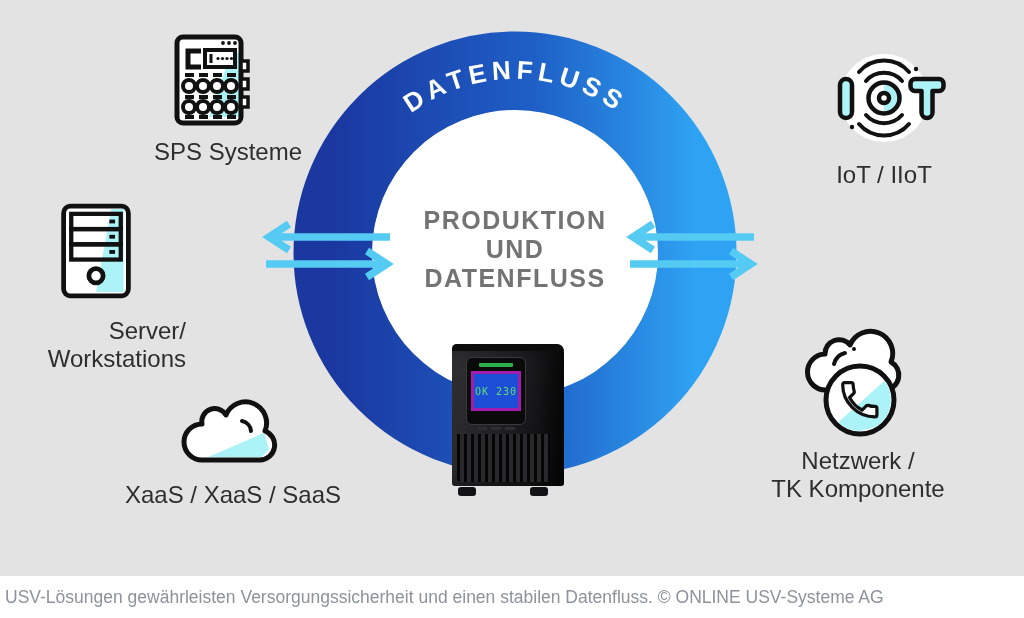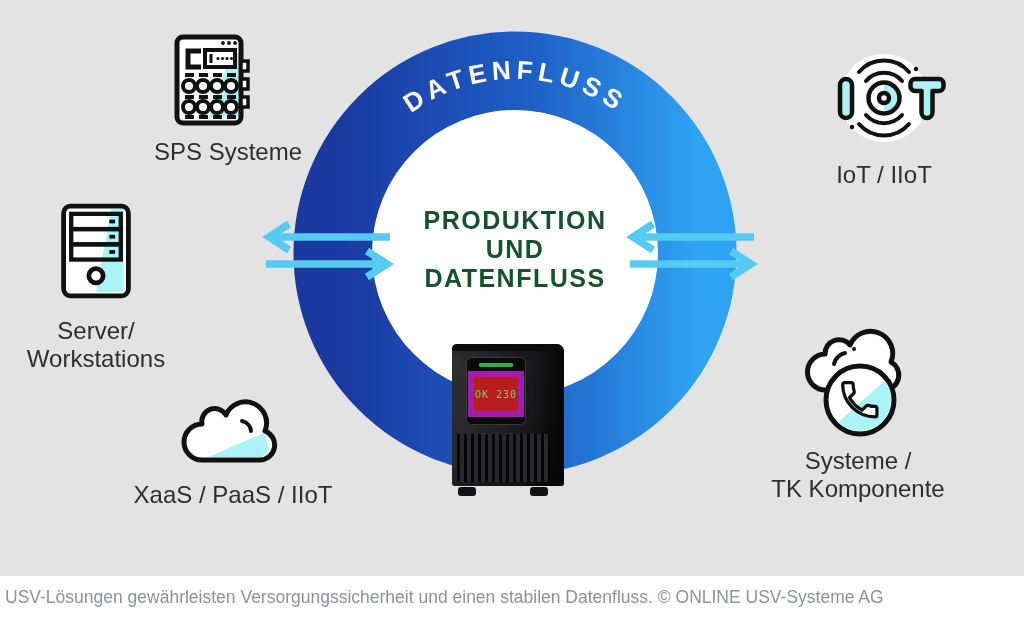--- a/index.html
+++ b/index.html
@@ -2,38 +2,38 @@
 <html><head>
 <meta charset="utf-8">
 <style>
   html,body{margin:0;padding:0;background:#bbb;}
   .stage{position:relative;width:1024px;height:618px;background:#E3E3E3;overflow:hidden;
          font-family:"Liberation Sans",sans-serif;color:#333;}
   .ring-svg{position:absolute;left:0;top:0;}
   .ring-label-text{font-family:"Liberation Sans",sans-serif;font-weight:bold;font-size:26px;
          letter-spacing:5px;fill:#FFFFFF;}
   .center-title{position:absolute;left:365px;top:206px;width:300px;text-align:center;
-         color:#14532d;font-weight:bold;font-size:25px;line-height:29px;letter-spacing:1.5px;}
+         color:#737373;font-weight:bold;font-size:25px;line-height:29px;letter-spacing:1.5px;}
   .node{position:absolute;}
   .node-label{position:absolute;text-align:center;font-size:24px;line-height:28px;color:#2e2e2e;}
   .icon-svg{display:block;}
   
   .footer-bar{position:absolute;left:0;top:576px;width:1024px;height:42px;background:#FFFFFF;}
   .footer-caption{display:block;padding-left:5px;line-height:42px;font-size:17.5px;color:#8d929b;
          white-space:nowrap;}
   
   .ups{position:absolute;left:452px;top:344px;width:112px;height:152px;}
   .ups-body{position:absolute;left:0;right:0;top:0;bottom:10px;border-radius:6px 9px 3px 3px;
          background:linear-gradient(102deg,#313134 0%,#202023 45%,#0a0a0b 100%);
          box-shadow:inset -16px 0 20px rgba(0,0,0,.55);}
   .ups-top{height:7px;background:#0c0c0d;border-radius:6px 9px 0 0;}
   .ups-panel{position:absolute;left:14px;top:13px;width:58px;height:66px;background:#0a0a0b;
          border:1px solid #3a3a3e;border-radius:6px;}
   .ups-brand{width:34px;height:4px;background:#2fae4f;margin:5px auto 4px;border-radius:1px;}
-  .ups-screen{width:44px;height:34px;margin:0 auto;background:#b91c1c;border:6px solid #a21caf;
+  .ups-screen{width:44px;height:34px;margin:0 auto;background:#1d4ed8;border:3px solid #a21caf;
          color:#5ede72;font-family:"DejaVu Sans Mono",monospace;font-size:10px;
          display:flex;align-items:center;justify-content:center;letter-spacing:1px;}
   .ups-btns{text-align:center;margin-top:5px;}
   .ups-btns span{display:inline-block;width:10px;height:3px;background:#2e2e32;margin:0 2px;}
   .ups-vents{position:absolute;left:5px;right:14px;top:90px;bottom:4px;border-radius:0 0 4px 4px;
          background:repeating-linear-gradient(90deg,#050506 0 3px,#29292c 3px 7px);}
   .ups-foot{position:absolute;bottom:0;width:18px;height:9px;background:#131315;border-radius:3px;}
   .ups-foot.l{left:6px;} .ups-foot.r{right:16px;}
 </style>
 </head>
@@ -147,35 +147,35 @@
         <rect x="16" y="46" width="52" height="16"></rect>
       </g>
       <g stroke="#111" stroke-width="4">
         <line x1="56" y1="22" x2="62" y2="22"></line>
         <line x1="56" y1="38" x2="62" y2="38"></line>
         <line x1="56" y1="54" x2="62" y2="54"></line>
       </g>
       <circle cx="42" cy="79" r="7.5" fill="#FFF" stroke="#111" stroke-width="5"></circle>
     </svg>
   </div>
-  <div class="node-label" style="left:6px;top:317px;width:180px;">
+  <div class="node-label" style="left:6px;top:317px;width:180px;text-align:right;">
     <div>Server/</div>
     <div>Workstations</div>
   </div>
 
   <div class="node" style="left:176px;top:398px;">
     <svg class="icon-svg" width="112" height="72" viewBox="0 0 112 72">
       <path d="M26,62 H84 A15,15 0 0 0 89,33 A21,21 0 0 0 50,17 A13,13 0 0 0 26,26 A17,17 0 0 0 26,62 Z" fill="#FFFFFF"></path>
       <polygon points="32,59 88,35 93,51 86,59" fill="#ABF3F6"></polygon>
       <path d="M26,62 H84 A15,15 0 0 0 89,33 A21,21 0 0 0 50,17 A13,13 0 0 0 26,26 A17,17 0 0 0 26,62 Z" fill="none" stroke="#111" stroke-width="5" stroke-linejoin="round"></path>
       <path d="M66,23 a11,11 0 0 1 9,10" fill="none" stroke="#111" stroke-width="4" stroke-linecap="round"></path>
     </svg>
   </div>
   <div class="node-label" style="left:113px;top:481px;width:240px;">
-    <span>XaaS / PaaS / IIoT</span>
+    <span>XaaS / XaaS / SaaS</span>
   </div>
 
   <div class="node" style="left:828px;top:52px;">
     <svg class="icon-svg" width="120" height="96" viewBox="0 0 120 96">
       <circle cx="56" cy="46" r="44" fill="#FFFFFF"></circle>
       <g fill="none" stroke="#111" stroke-width="4" stroke-linecap="round">
         <path d="M38,29 A24,24 0 0 1 74,29"></path>
         <path d="M31,20 A33,33 0 0 1 81,20"></path>
         <path d="M38,63 A24,24 0 0 0 74,63"></path>
         <path d="M31,72 A33,33 0 0 0 81,72"></path>
@@ -208,21 +208,21 @@
       <g clip-path="url(#phoneClip)">
         <polygon points="36,102 94,50 98,98 58,108" fill="#ABF3F6"></polygon>
         <polygon points="76,46 96,66 96,46" fill="#ABF3F6"></polygon>
       </g>
       <g transform="translate(39,53) scale(1.9)">
         <path d="M6.62 10.79c1.44 2.83 3.76 5.14 6.59 6.59l2.2-2.2c.27-.27.67-.36 1.02-.24 1.12.37 2.33.57 3.57.57.55 0 1 .45 1 1V20c0 .55-.45 1-1 1-9.39 0-17-7.61-17-17 0-.55.45-1 1-1h3.5c.55 0 1 .45 1 1 0 1.25.2 2.45.57 3.57.11.35.03.74-.25 1.02l-2.2 2.2z" fill="#FFFFFF" stroke="#111" stroke-width="1.7" stroke-linejoin="round"></path>
       </g>
     </svg>
   </div>
   <div class="node-label" style="left:738px;top:447px;width:240px;">
-    <div>Systeme /</div>
+    <div>Netzwerk /</div>
     <div>TK Komponente</div>
   </div>
 
   <div class="ups">
     <div class="ups-body">
       <div class="ups-top"></div>
       <div class="ups-panel">
         <div class="ups-brand"></div>
         <div class="ups-screen">OK 230</div>
         <div class="ups-btns"><span></span><span></span><span></span></div>

